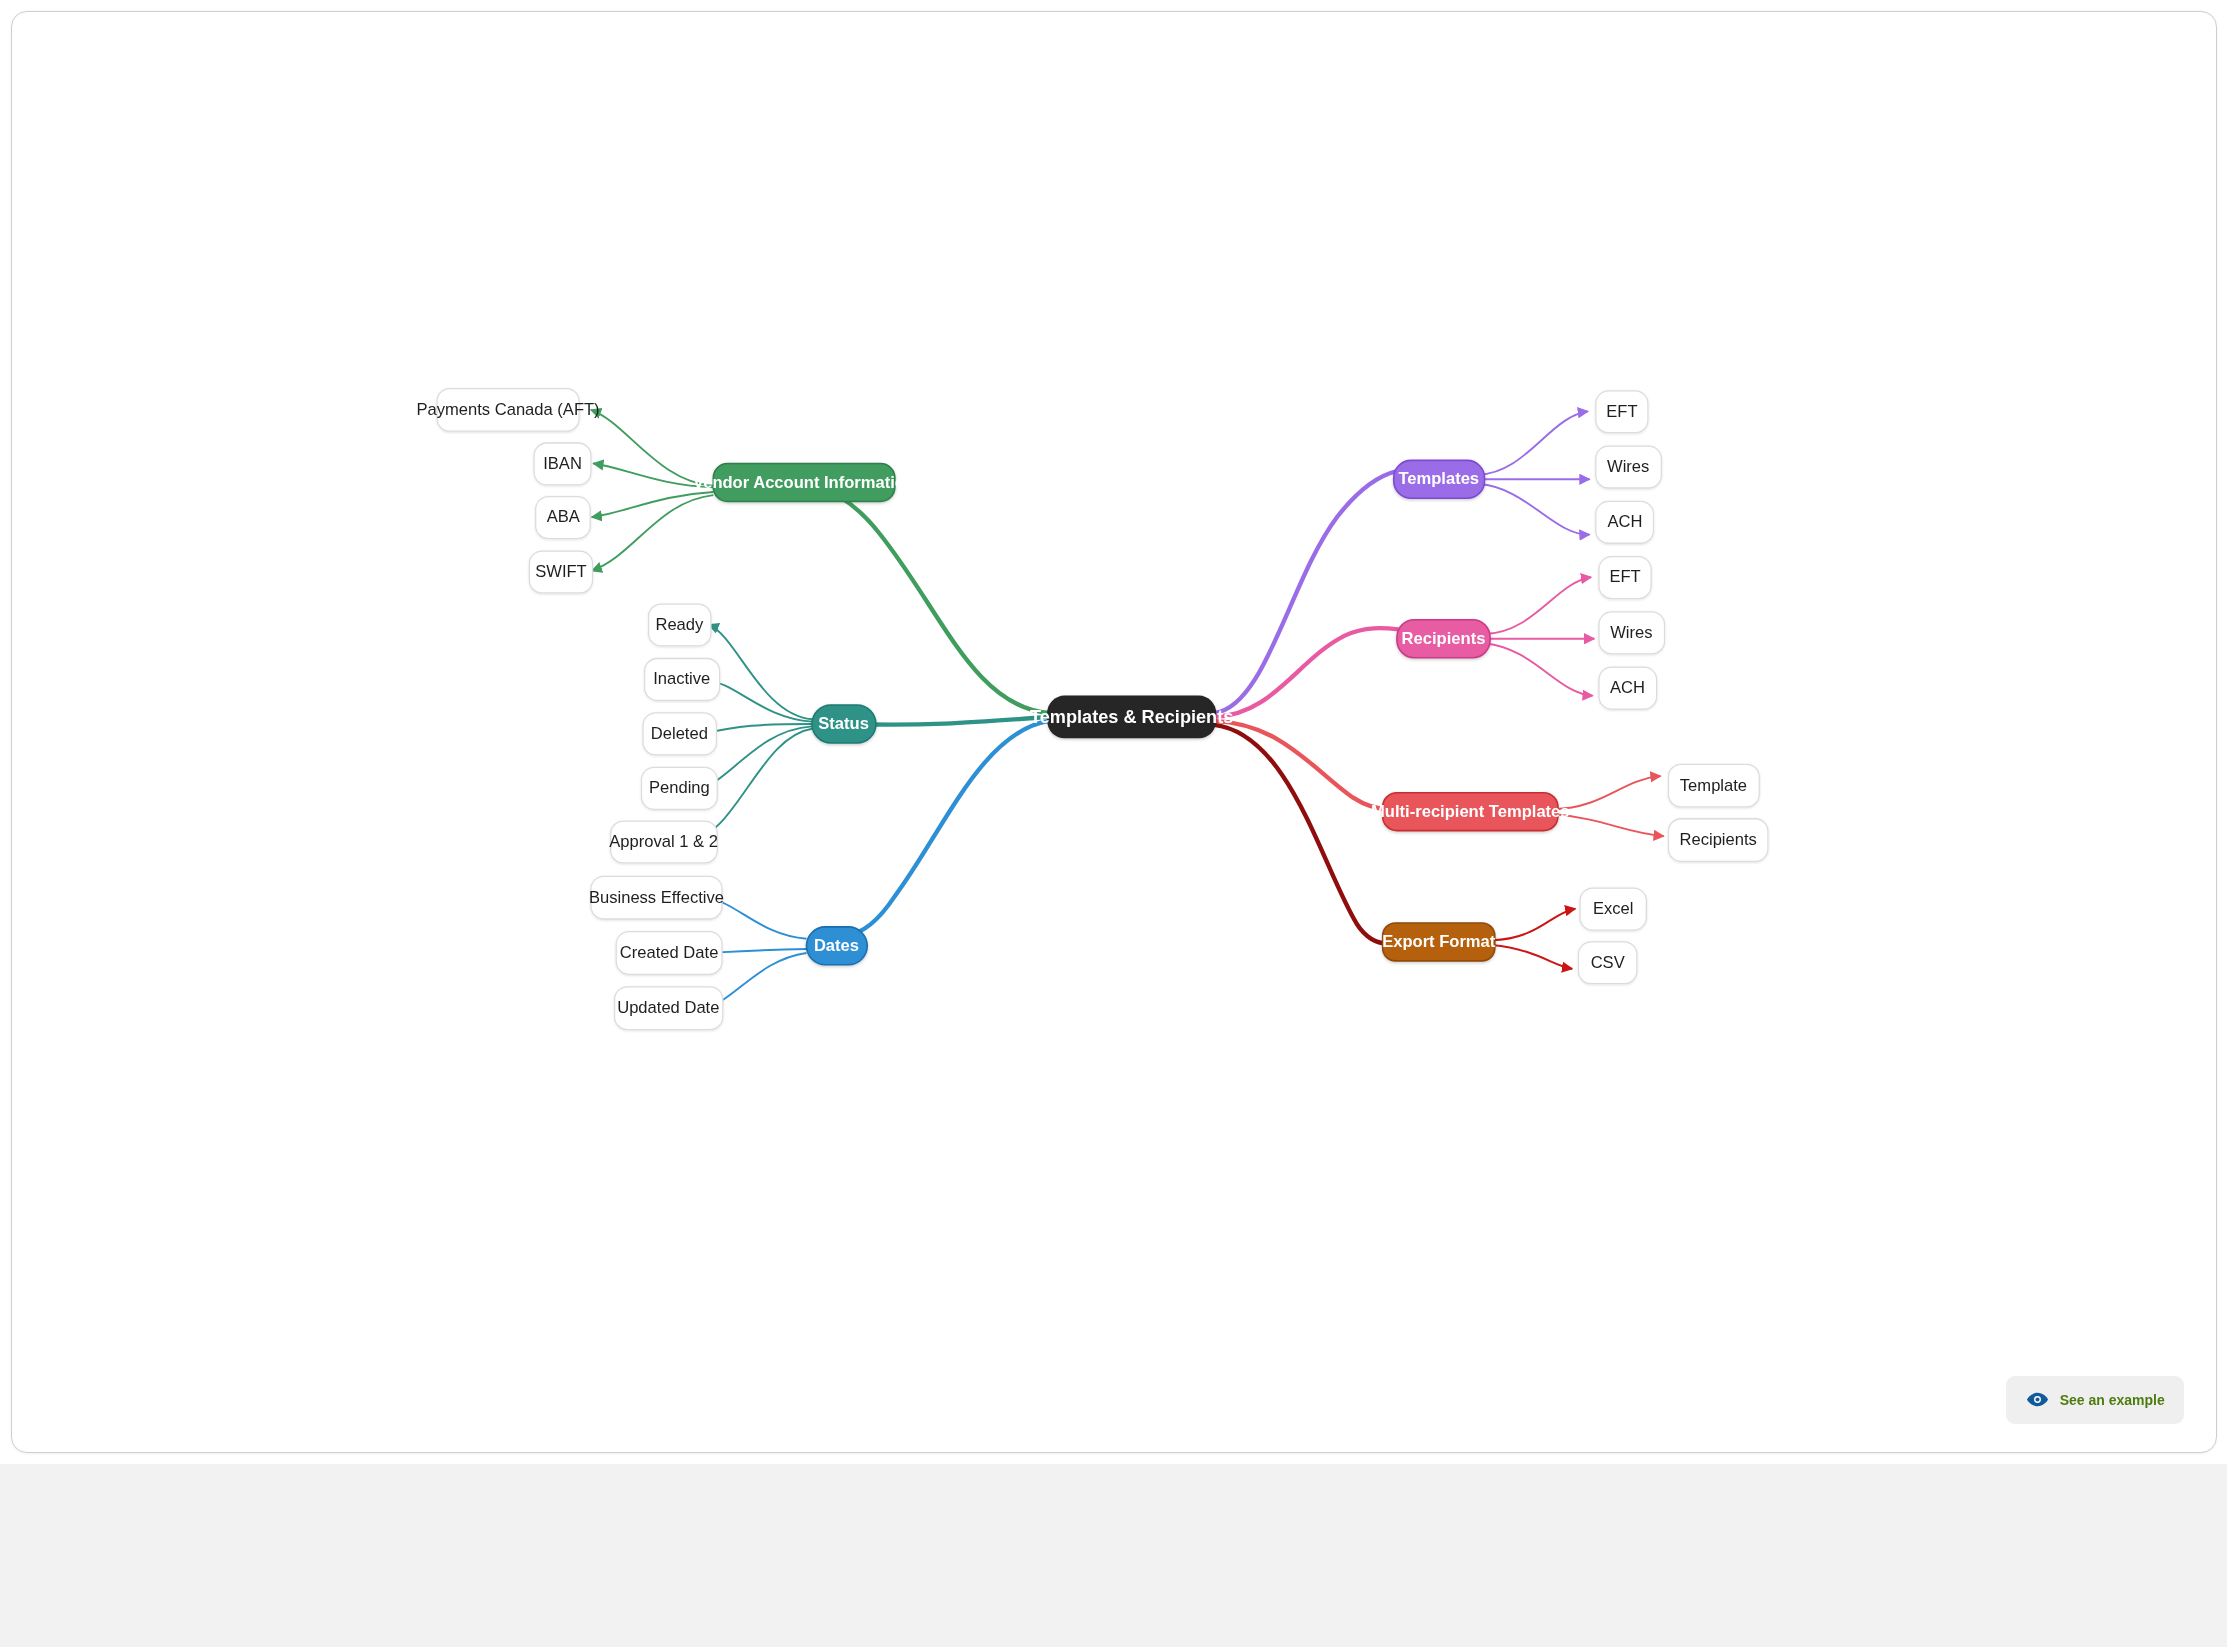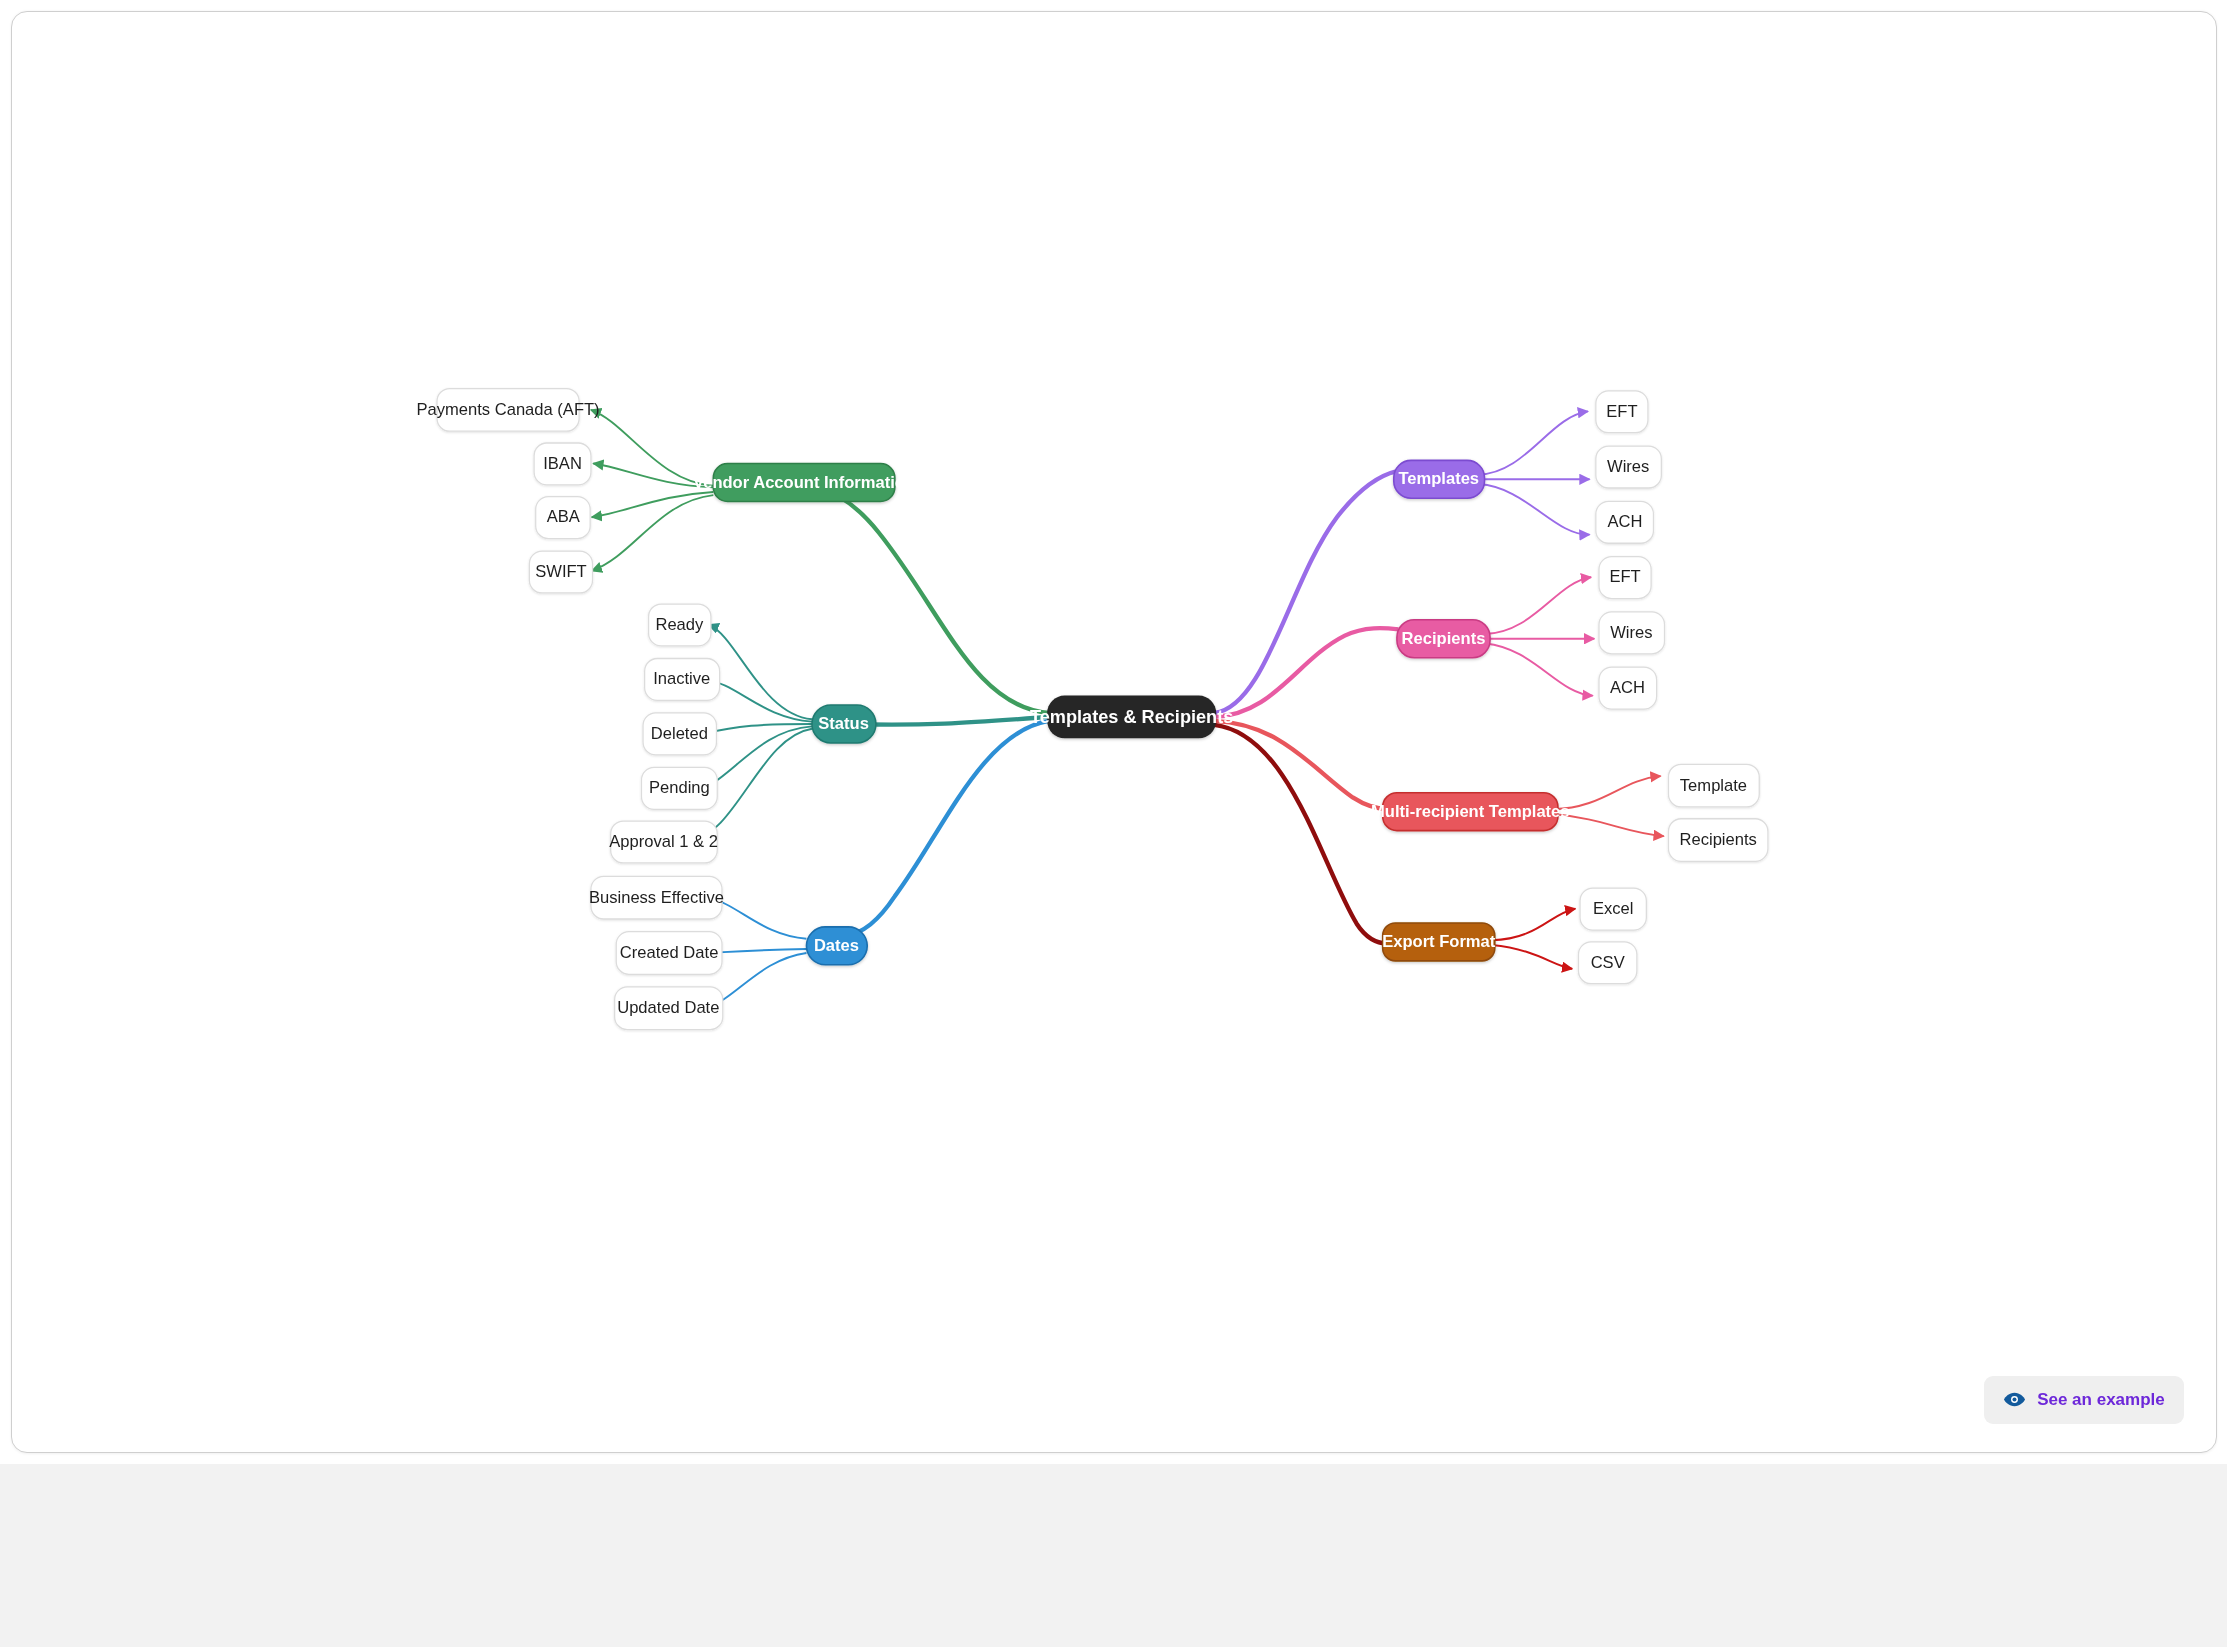--- a/index.html
+++ b/index.html
@@ -76,22 +76,22 @@
     align-items: center;
     gap: 10.7px;
     background: #efefef;
     border: none;
     border-radius: 9px;
     padding: 12.5px 19.6px;
     cursor: pointer;
     font-family: "Liberation Sans", sans-serif;
   }
   #see-example-button .btn-text {
-    color: #6d28d9;
-    font-size: 17px;
+    color: #4d7c0f;
+    font-size: 14px;
     font-weight: 700;
     white-space: nowrap;
   }
   #see-example-button .eye {
     width: 23px;
     height: 23px;
     display: block;
   }
 </style>
 </head>

